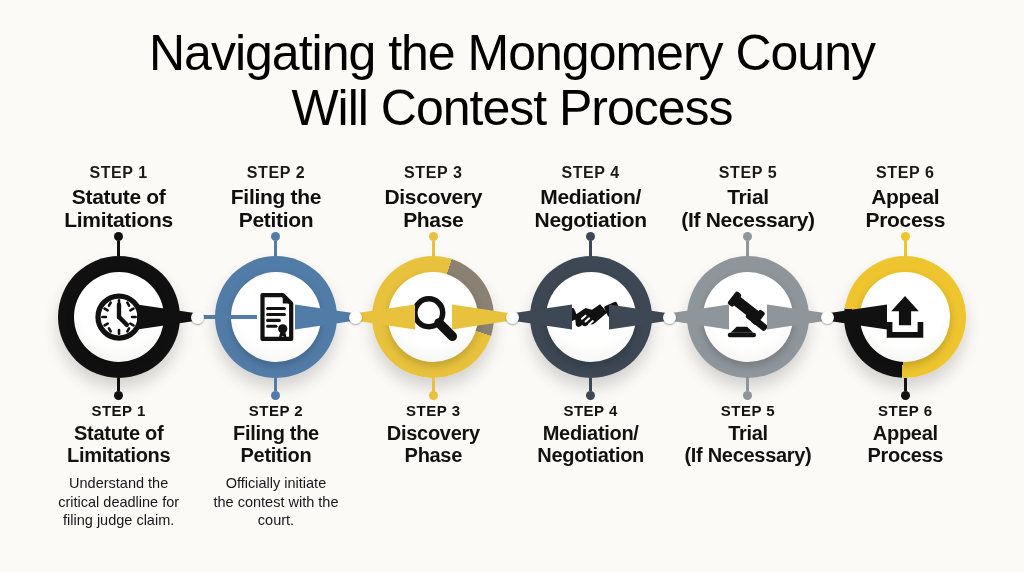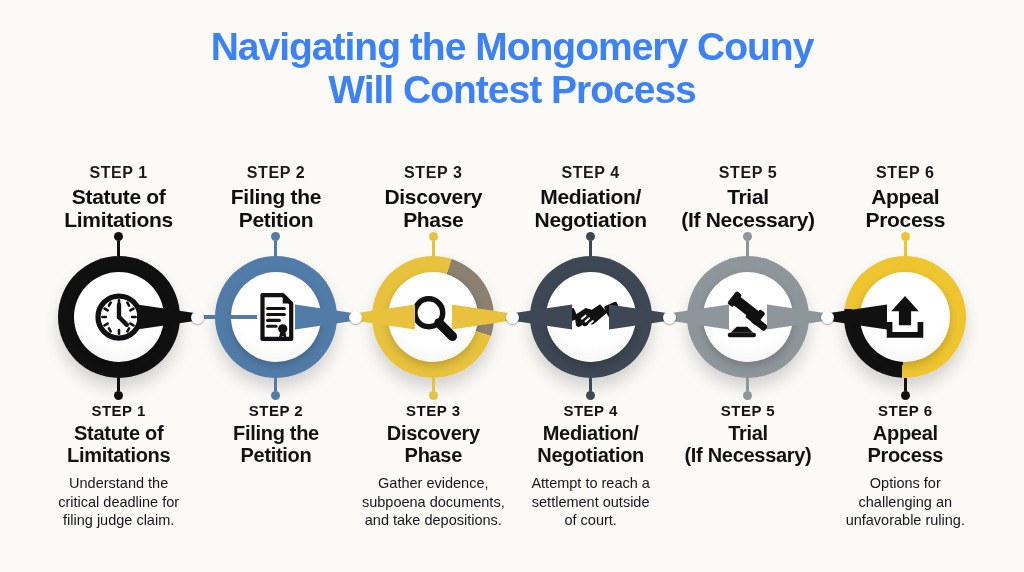--- a/index.html
+++ b/index.html
@@ -4,22 +4,22 @@
 <style>
   html,body{margin:0;padding:0;}
   body{
     width:1024px;height:572px;overflow:hidden;
     background:#fbfaf7;
     font-family:"Liberation Sans","DejaVu Sans",sans-serif;
     color:#121212;position:relative;
   }
   .header{height:146px;display:flex;align-items:flex-start;justify-content:center;}
   .page-title{
-    margin-top:26px;font-size:39px;line-height:1.1;font-weight:bold;
-    letter-spacing:-1px;text-align:center;white-space:pre-line;color:#3b82f6;
+    margin-top:26px;font-size:50px;line-height:1.1;font-weight:normal;
+    letter-spacing:-1px;text-align:center;white-space:pre-line;color:#000000;
   }
   .steps{display:flex;padding:0 40px;position:relative;}
   .step{flex:1 1 0;display:flex;flex-direction:column;align-items:center;}
   .top-label{height:86px;display:flex;flex-direction:column;justify-content:flex-end;align-items:center;text-align:center;}
   .eyebrow{font-size:16px;font-weight:bold;letter-spacing:.6px;color:#1a1a1a;}
   .step-title{font-size:21px;font-weight:bold;line-height:1.12;letter-spacing:-.3px;white-space:pre-line;margin-top:3px;color:#0f0f0f;}
   .stem{display:flex;flex-direction:column;align-items:center;}
   .stem-top{height:24px;}
   .stem-bottom{height:22px;}
   .stem .sline{width:3px;flex:1;background:var(--c);}
@@ -139,20 +139,23 @@
       </div>
     </div>
     <div class="stem stem-bottom" style="--c: #527ca8;">
       <i class="sline"></i>
         <i class="sdot"></i>
     </div>
     <div class="bottom-label">
       <div class="b-eyebrow">STEP 2</div>
       <div class="b-title">Filing the
 Petition</div>
+      <div class="desc">Officially initiate
+the contest with the
+court.</div>
     </div>
   </div>
 
   <div class="step">
     <div class="top-label">
       <div class="eyebrow">STEP 3</div>
       <div class="step-title">Discovery
 Phase</div>
     </div>
     <div class="stem stem-top" style="--c: #e8c23d;">
@@ -168,23 +171,20 @@
       </div>
     </div>
     <div class="stem stem-bottom" style="--c: #e8c23d;">
       <i class="sline"></i>
         <i class="sdot"></i>
     </div>
     <div class="bottom-label">
       <div class="b-eyebrow">STEP 3</div>
       <div class="b-title">Discovery
 Phase</div>
-      <div class="desc">Gather evidence,
-subpoena documents,
-and take depositions.</div>
     </div>
   </div>
 
   <div class="step">
     <div class="top-label">
       <div class="eyebrow">STEP 4</div>
       <div class="step-title">Mediation/
 Negotiation</div>
     </div>
     <div class="stem stem-top" style="--c: #3d4854;">
@@ -208,23 +208,20 @@
       </div>
     </div>
     <div class="stem stem-bottom" style="--c: #3d4854;">
       <i class="sline"></i>
         <i class="sdot"></i>
     </div>
     <div class="bottom-label">
       <div class="b-eyebrow">STEP 4</div>
       <div class="b-title">Mediation/
 Negotiation</div>
-      <div class="desc">Attempt to reach a
-settlement outside
-of court.</div>
     </div>
   </div>
 
   <div class="step">
     <div class="top-label">
       <div class="eyebrow">STEP 5</div>
       <div class="step-title">Trial
 (If Necessary)</div>
     </div>
     <div class="stem stem-top" style="--c: #8e959b;">
@@ -277,23 +274,20 @@
       </div>
     </div>
     <div class="stem stem-bottom" style="--c: #111111;">
       <i class="sline"></i>
         <i class="sdot"></i>
     </div>
     <div class="bottom-label">
       <div class="b-eyebrow">STEP 6</div>
       <div class="b-title">Appeal
 Process</div>
-      <div class="desc">Options for
-challenging an
-unfavorable ruling.</div>
     </div>
   </div>
 </div>
 
 <div class="connector c0">
   <div class="conn-line" style="--c: #527ca8;"></div>
   <div class="wedge-l" style="--c: #101010;"></div>
   <div class="conn-dot"></div>
 </div>
 <div class="connector c1">

